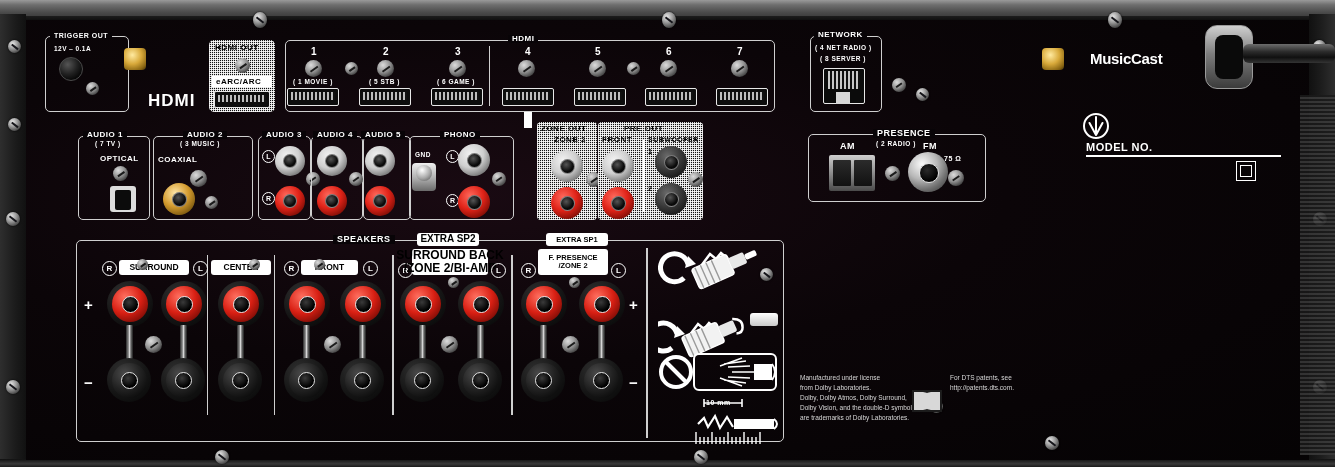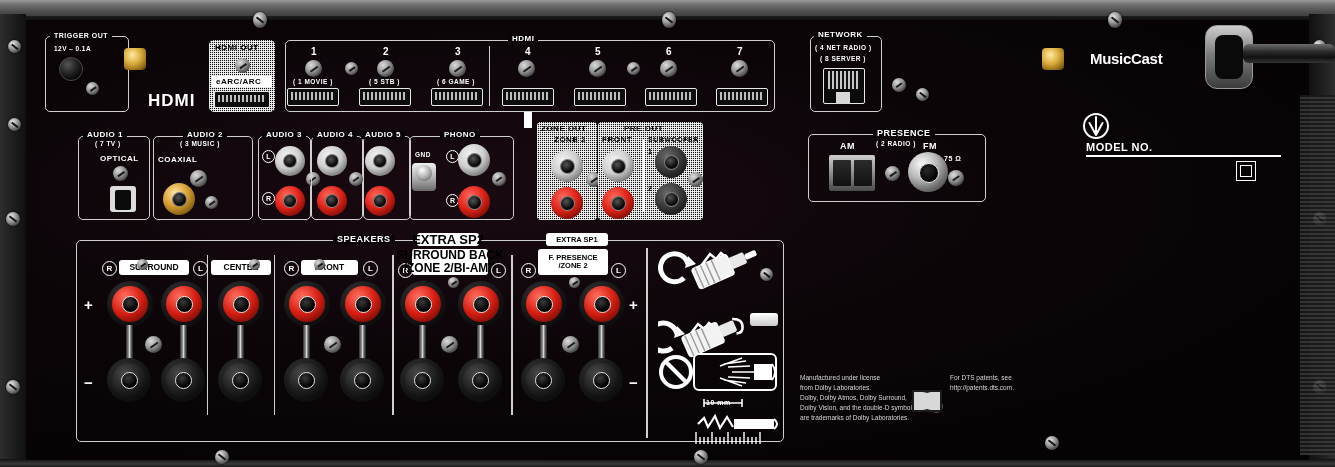--- a/index.html
+++ b/index.html
@@ -394,21 +394,21 @@
       </div>
     </div>
   <div class="post blk" style="left:340px;top:358px;width:44px;height:44px;">
       <div class="cap" style="width:35px;height:35px;">
         <div class="hole" style="width:15px;height:15px;"></div>
       </div>
     </div>
   <div class="hex" style="left:324px;top:336px;width:17px;height:17px;"></div>
   <div class="hex" style="left:314px;top:259px;width:11px;height:11px;"></div>
 
-  <div class="plate" style="left:417px;top:233px;width:62px;height:13px;font-size:13px;">EXTRA SP2</div>
+  <div class="plate" style="left:417px;top:233px;width:62px;height:13px;font-size:10px;">EXTRA SP2</div>
   <div class="circ" style="left:398px;top:263px;width:13px;height:13px;font-size:8px;">R</div>
   <div class="plate" style="left:412px;top:249px;width:76px;height:26px;font-size:12px;flex-direction:column;">SURROUND BACK
 /ZONE 2/BI-AMP</div>
   <div class="circ" style="left:491px;top:263px;width:13px;height:13px;font-size:8px;">L</div>
   <div class="post red" style="left:400px;top:281px;width:46px;height:46px;">
       <div class="cap" style="width:36px;height:36px;">
         <div class="hole" style="width:15px;height:15px;"></div>
       </div>
     </div>
   <div class="post red" style="left:458px;top:281px;width:46px;height:46px;">

